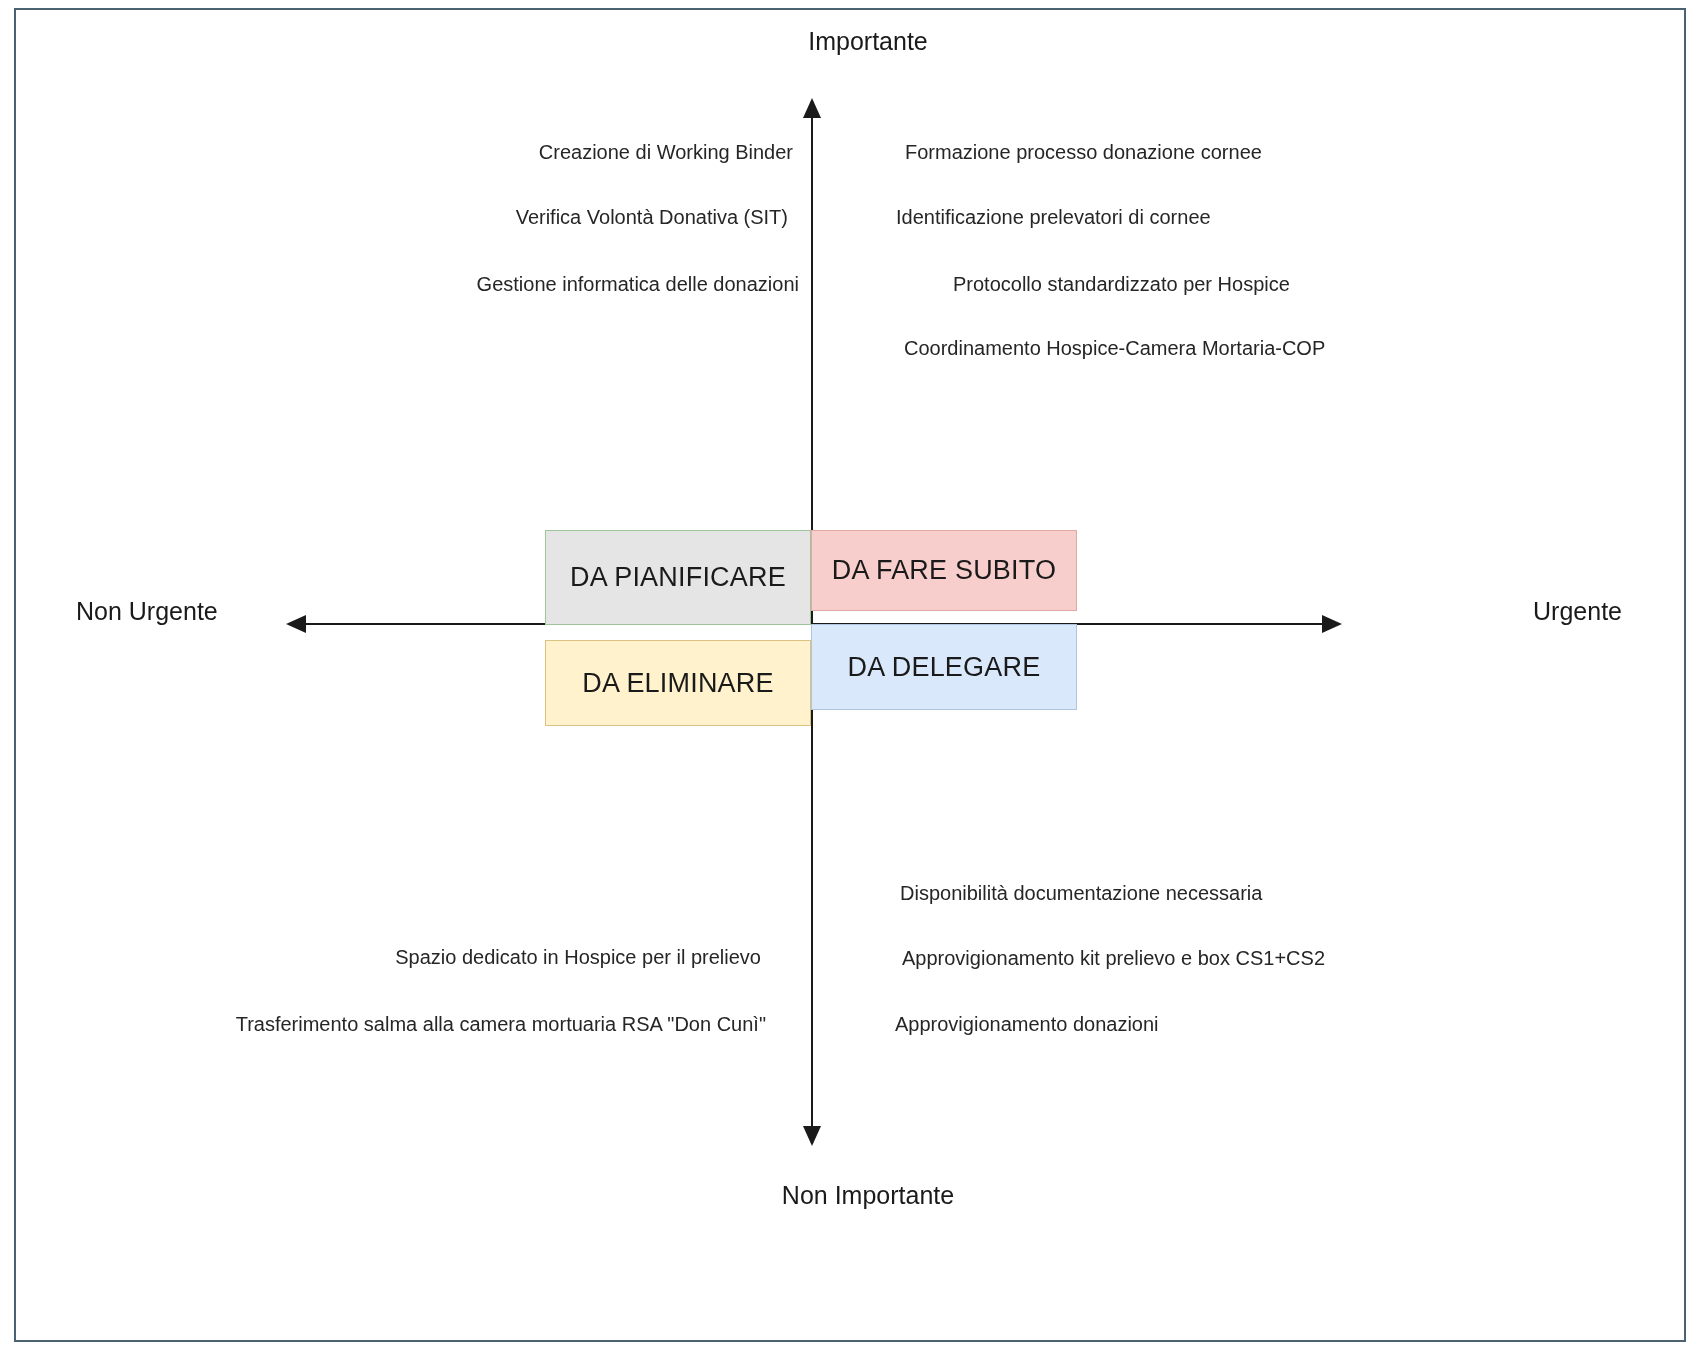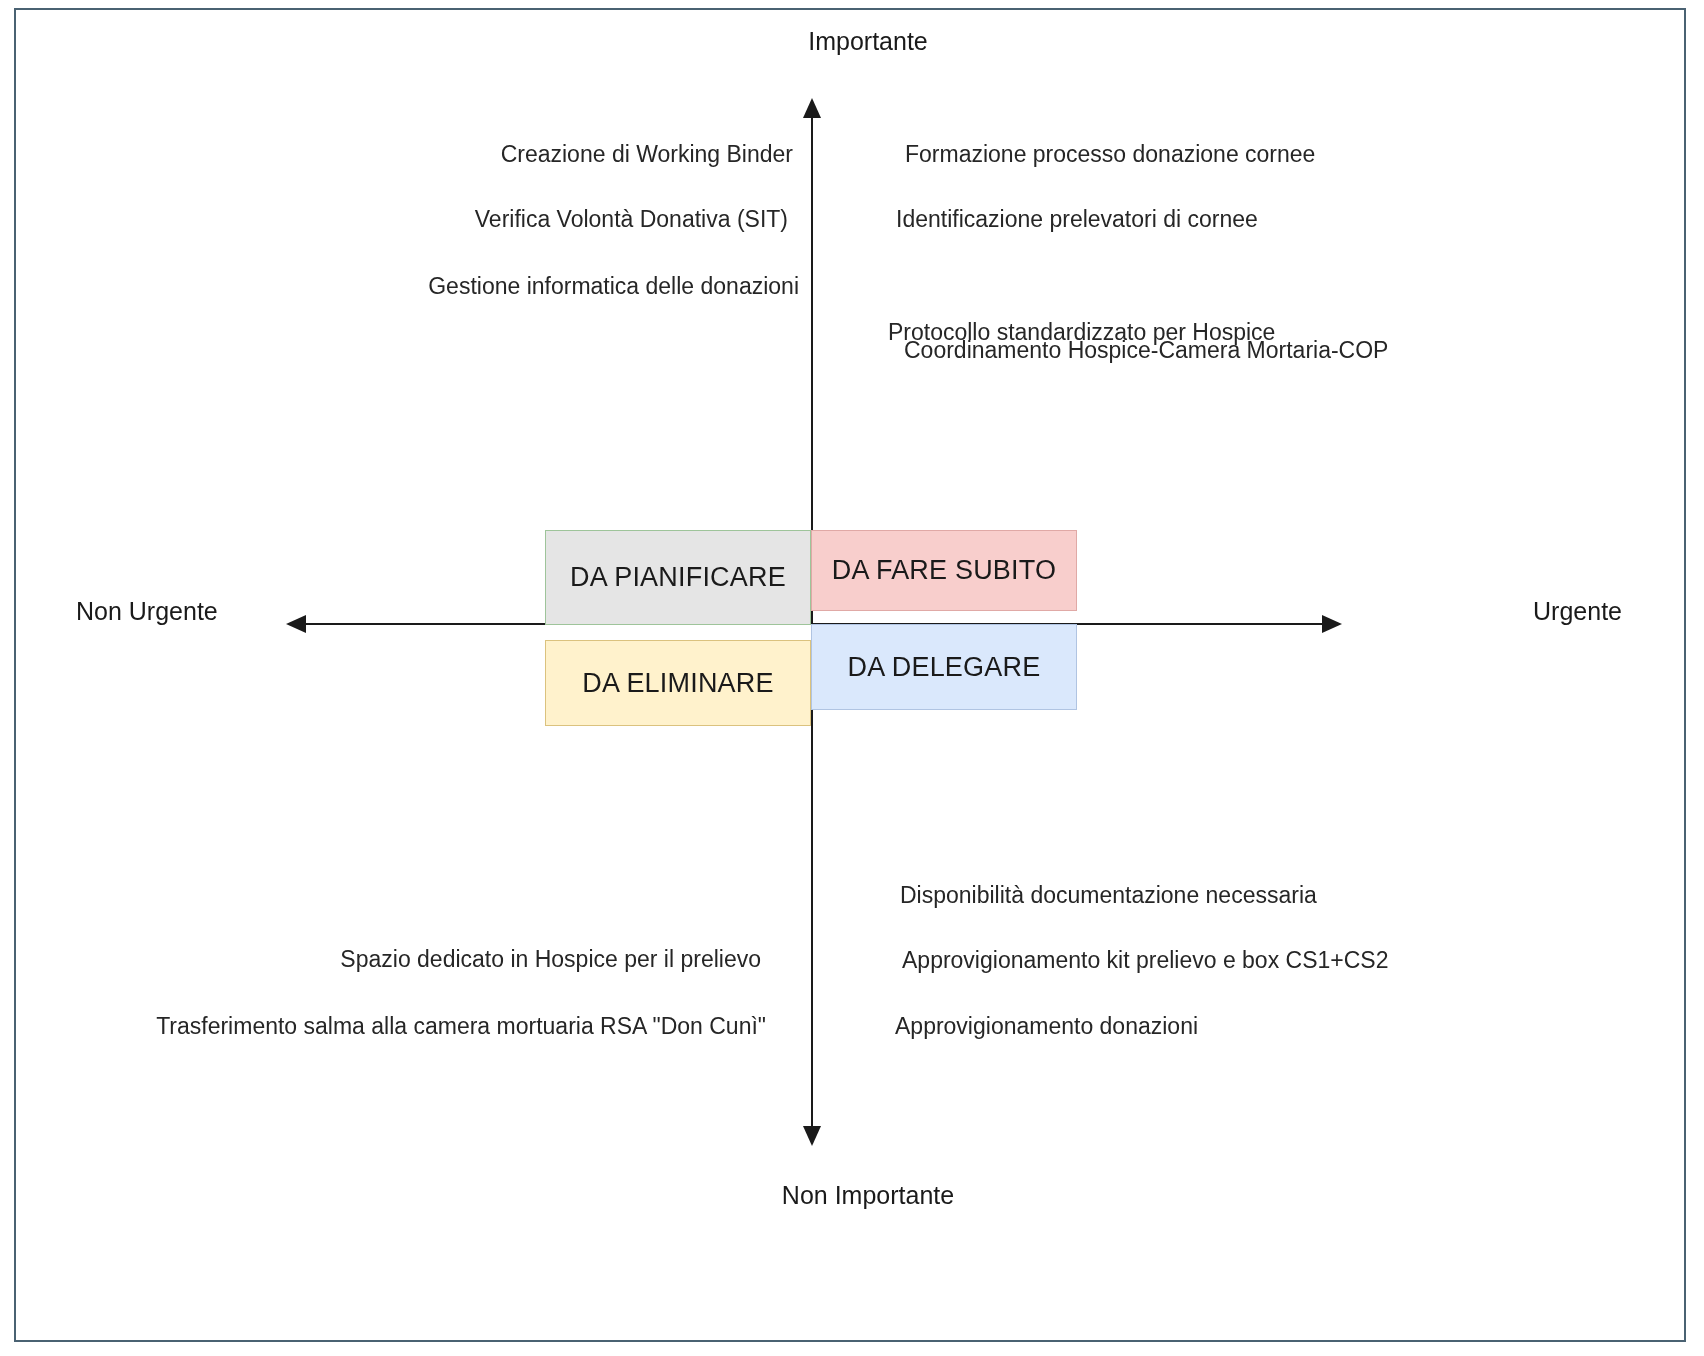--- a/index.html
+++ b/index.html
@@ -156,21 +156,21 @@
     top: 614px;
     width: 266px;
     height: 86px;
     background: #dae8fc;
     border: 1px solid #b0c4e2;
   }
 
   
   .task {
     position: absolute;
-    font-size: 23px;
+    font-size: 20px;
     color: #262626;
     white-space: nowrap;
     line-height: 1.15;
   }
   .task.right-aligned {
     text-align: right;
   }
   .task.left-aligned {
     text-align: left;
   }
@@ -197,21 +197,21 @@
     <div class="quad-box" id="box-fare-subito">DA FARE SUBITO</div>
     <div class="quad-box" id="box-eliminare">DA ELIMINARE</div>
     <div class="quad-box" id="box-delegare">DA DELEGARE</div>
 
     <div class="task right-aligned" style="top:131px; left:0px; width:777px;">Creazione di Working Binder</div>
     <div class="task right-aligned" style="top:196px; left:0px; width:772px;">Verifica Volontà Donativa (SIT)</div>
     <div class="task right-aligned" style="top:263px; left:0px; width:783px;">Gestione informatica delle donazioni</div>
 
     <div class="task left-aligned" style="top:131px; left:889px;">Formazione processo donazione cornee</div>
     <div class="task left-aligned" style="top:196px; left:880px;">Identificazione prelevatori di cornee</div>
-    <div class="task left-aligned" style="top:263px; left:872px;margin-top:46px;">Protocollo standardizzato per Hospice</div>
+    <div class="task left-aligned" style="top:263px; left:937px;">Protocollo standardizzato per Hospice</div>
     <div class="task left-aligned" style="top:327px; left:888px;">Coordinamento Hospice-Camera Mortaria-COP</div>
 
     <div class="task right-aligned" style="top:936px; left:0px; width:745px;">Spazio dedicato in Hospice per il prelievo</div>
     <div class="task right-aligned" style="top:1003px; left:0px; width:750px;">Trasferimento salma alla camera mortuaria RSA "Don Cunì"</div>
 
     <div class="task left-aligned" style="top:872px; left:884px;">Disponibilità documentazione necessaria</div>
     <div class="task left-aligned" style="top:937px; left:886px;">Approvigionamento kit prelievo e box CS1+CS2</div>
     <div class="task left-aligned" style="top:1003px; left:879px;">Approvigionamento donazioni</div>
 
   </div>

